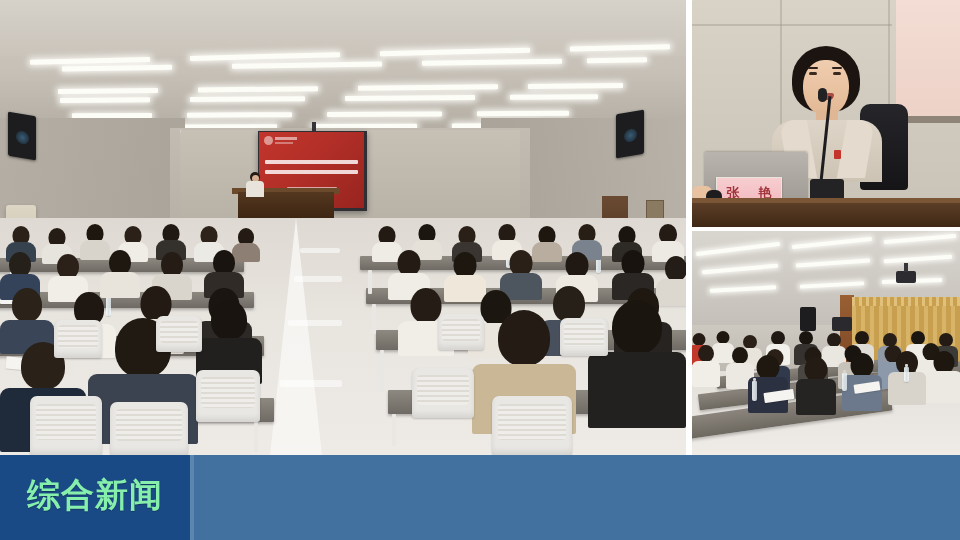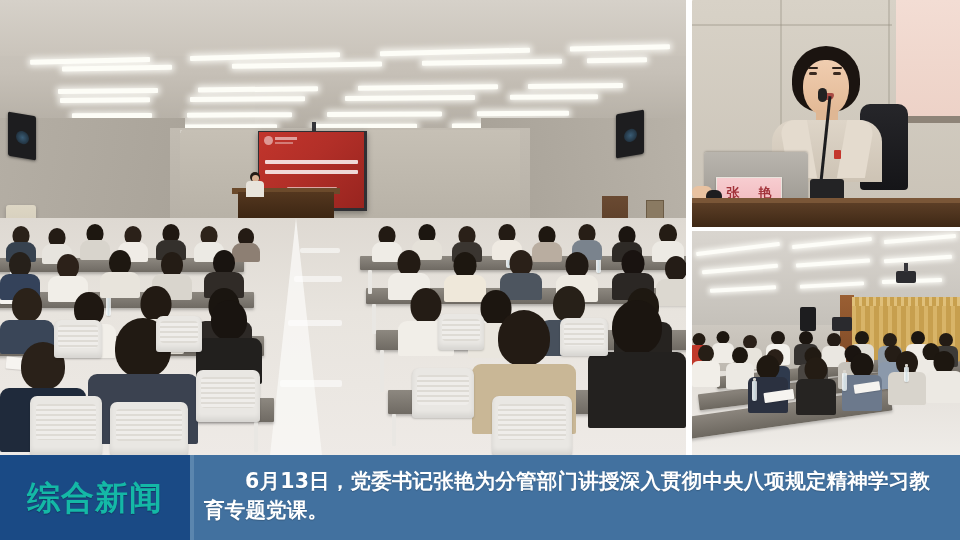--- a/index.html
+++ b/index.html
@@ -433,25 +433,25 @@
     display:flex;
     background:#42719f;
   }
   #caption-category {
     width: 190px;
     background:#1a4a85;
     display:flex; align-items:center; justify-content:center;
     flex: 0 0 190px;
   }
   #caption-category .cat-text {
-    color:#14b8a6;
+    color:#86efac;
     font-size: 33px;
     font-weight: 700;
     letter-spacing: 1px;
-    font-family: Liberation Sans, sans-serif;
+    font-family: Liberation Mono, monospace;
     line-height:1;
     text-shadow: 0 1px 1px rgba(0,0,0,.25);
   }
   #caption-body {
     flex: 1 1 auto;
     position: relative;
     display:flex; align-items:flex-start;
     padding: 12px 14px 0 14px;
   }
   #caption-body .divider-strip {
@@ -938,17 +938,16 @@
     <div class="paper" style="left:72px; top:160px; width:30px; height:10px; transform:rotate(-8deg);"></div>
     <div class="paper" style="left:162px; top:152px; width:26px; height:9px; transform:rotate(-8deg);"></div>
   </div>
 
   <div id="caption-bar">
     <div id="caption-category">
       <span class="cat-text">综合新闻</span>
     </div>
     <div id="caption-body">
       <div class="divider-strip"></div>
-      <p id="caption-text">6月13日，党委书记张艳为分管部门讲授深入贯彻中央八项规定精神学习教育专题党课。</p>
     </div>
   </div>
 
 </div>
 
 </body></html>

